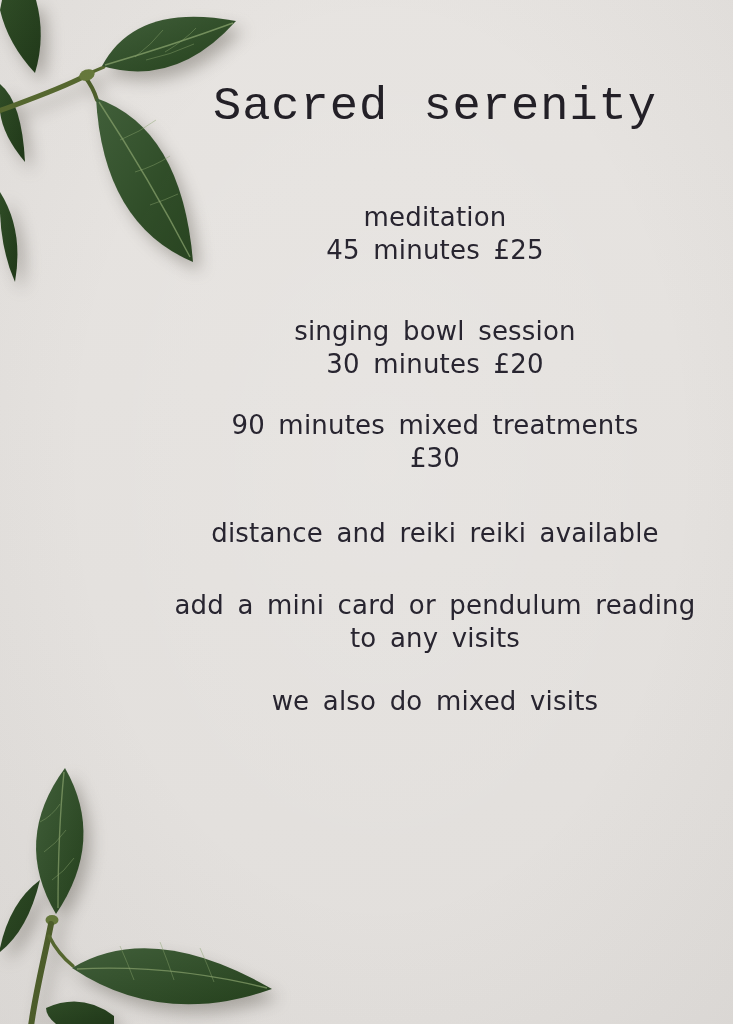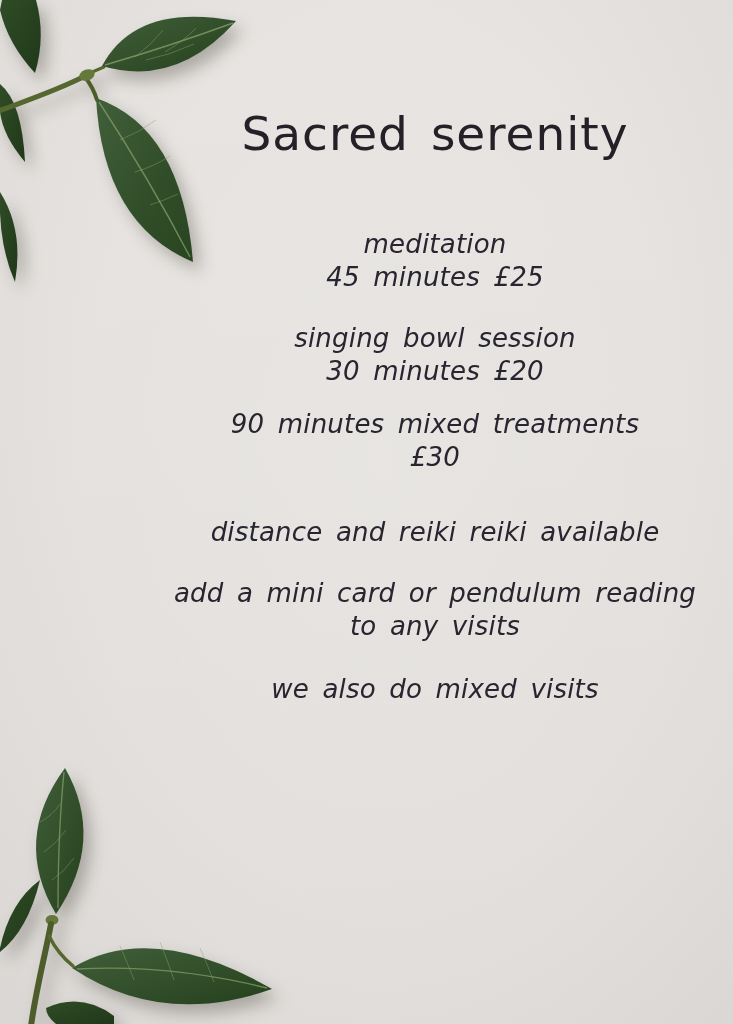--- a/index.html
+++ b/index.html
@@ -27,41 +27,41 @@
   .leaf-cluster.top { left: 0; top: 0; }
   .leaf-cluster.bottom { left: 0; top: 732px; }
   .text-col {
     position: absolute;
     left: 137px; top: 0;
     width: 596px;
     text-align: center;
     color: #27242c;
     z-index: 2;
   }
-  .title { padding-top: 103px; }
+  .title { padding-top: 76px; font-family: Liberation Mono, monospace; }
   .title-line {
     font-size: 47px;
     line-height: 61px;
     letter-spacing: 1px;
     word-spacing: 6px;
     color: #232027;
   }
-  .content { margin-top: 64px; font-style: italic; }
+  .content { margin-top: 64px; }
   .block .line {
     font-size: 26px;
     line-height: 33px;
     letter-spacing: 0.2px;
     word-spacing: 5px;
     white-space: pre-wrap;
     color: #282530;
   }
-  .b2 { margin-top: 28px; }
-  .b3 { margin-top: 20px; }
+  .b2 { margin-top: 48px; }
+  .b3 { margin-top: 28px; }
   .b4 { margin-top: 42px; }
-  .b5 { margin-top: 28px; }
+  .b5 { margin-top: 39px; }
   .b6 { margin-top: 30px; }
 </style>
 </head>
 <body>
 
 <div class="poster">
 
   <svg class="leaf-cluster top" width="250" height="290" viewBox="0 0 250 290" aria-hidden="true">
     <defs>
       <linearGradient id="lgA" x1="0" y1="0" x2="1" y2="1">

